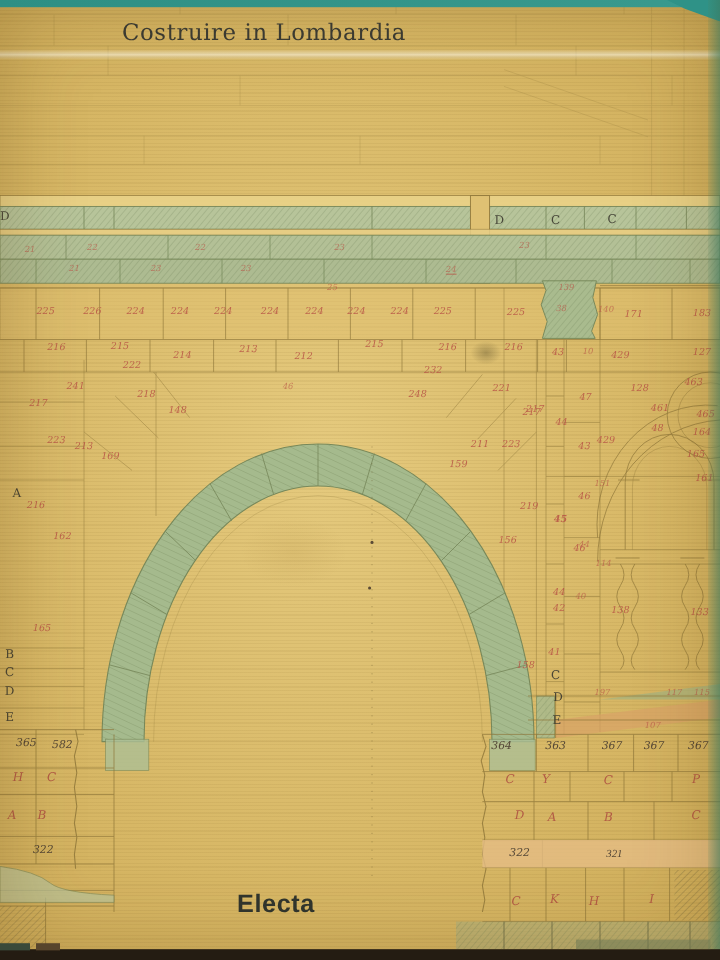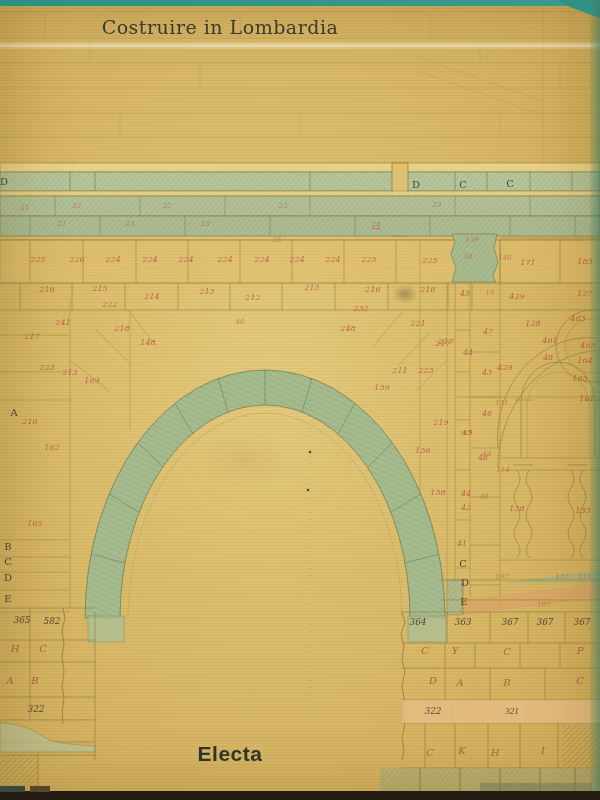--- a/index.html
+++ b/index.html
@@ -236,21 +236,21 @@
       <span class="anno k-r" style="left: 418px; top: 323px;">221</span>
       <span class="anno k-r" style="left: 348px; top: 328px;">248</span>
       <span class="anno k-r" style="left: 446px; top: 341px;">217</span>
       <span class="anno k-r" style="left: 400px; top: 370px;">211</span>
       <span class="anno k-r" style="left: 426px; top: 370px;">223</span>
       <span class="anno k-rs" style="left: 240px; top: 322px;">46</span>
       <span class="anno k-r" style="left: 148px; top: 342px;">148</span>
       <span class="anno k-r" style="left: 92px; top: 380px;">169</span>
       <span class="anno k-r" style="left: 382px; top: 387px;">159</span>
       <span class="anno k-r" style="left: 423px; top: 450px;">156</span>
-      <span class="anno k-r" style="left: 438px; top: 492px;">158</span>
+      <span class="anno k-r" style="left: 438px; top: 554px;">158</span>
       <span class="anno k-r" style="left: 52px; top: 447px;">162</span>
       <span class="anno k-r" style="left: 35px; top: 523px;">165</span>
       <span class="anno k-d" style="left: 14px; top: 412px;">A</span>
       <span class="anno k-r" style="left: 30px; top: 421px;">216</span>
       <span class="anno k-d" style="left: 8px; top: 546px;">B</span>
       <span class="anno k-d" style="left: 8px; top: 561px;">C</span>
       <span class="anno k-d" style="left: 8px; top: 577px;">D</span>
       <span class="anno k-d" style="left: 8px; top: 598px;">E</span>
       <span class="anno k-r" style="left: 441px; top: 422px;">219</span>
       <span class="anno k-r" style="left: 443px; top: 343px;">217</span>

